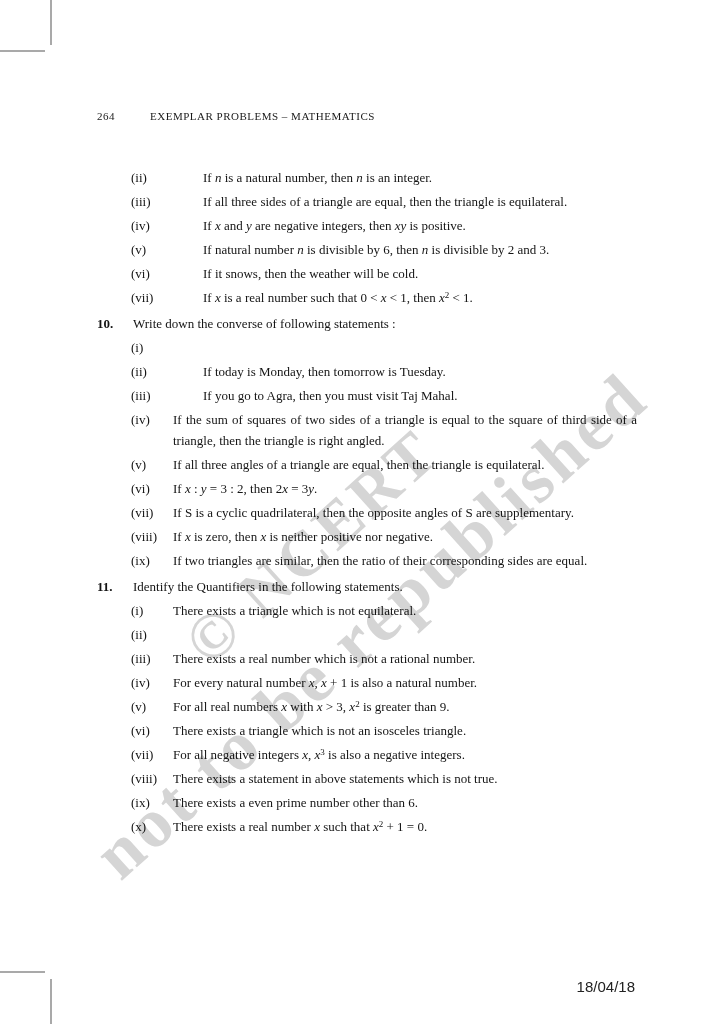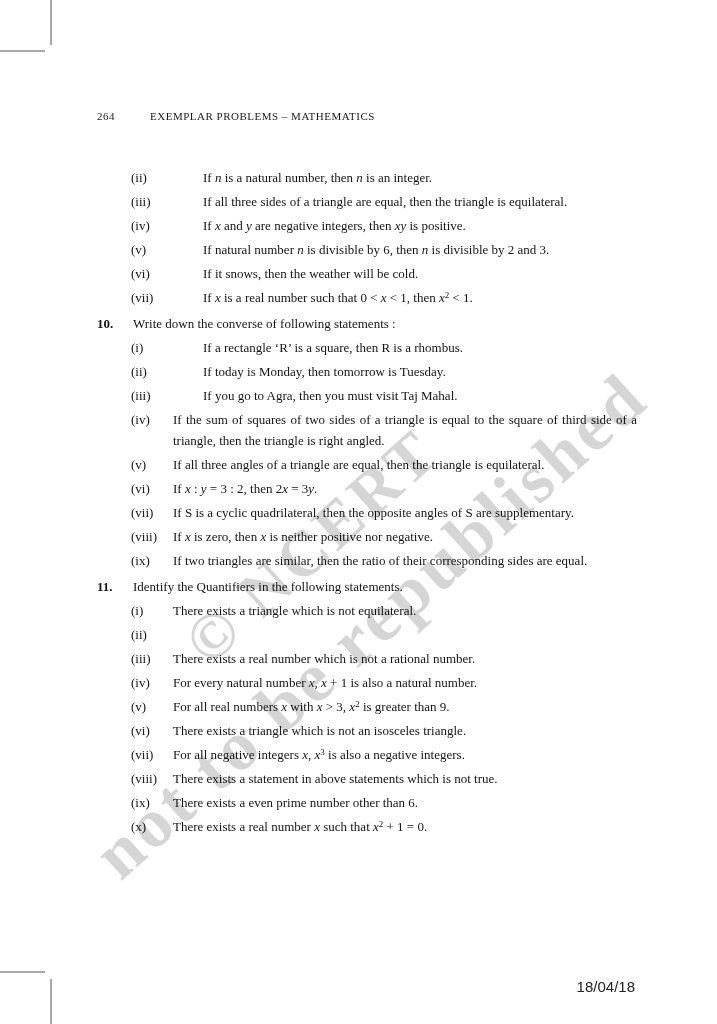--- a/index.html
+++ b/index.html
@@ -126,21 +126,20 @@
             <div class="item-text">If <i>x</i> is a real number such that 0 &lt; <i>x</i> &lt; 1, then <i>x</i><sup>2</sup> &lt; 1.</div>
           </div>
         </div>
         <div class="q-block">
           <div class="q-lead-row">
             <span class="q-num">10.</span>
             <div class="q-lead">Write down the converse of following statements :</div>
           </div>
           <div class="item wide">
             <span class="item-label">(i)</span>
-            <div class="item-text">If a rectangle ‘R’ is a square, then R is a rhombus.</div>
           </div>
           <div class="item wide">
             <span class="item-label">(ii)</span>
             <div class="item-text">If today is Monday, then tomorrow is Tuesday.</div>
           </div>
           <div class="item wide">
             <span class="item-label">(iii)</span>
             <div class="item-text">If you go to Agra, then you must visit Taj Mahal.</div>
           </div>
           <div class="item narrow">

